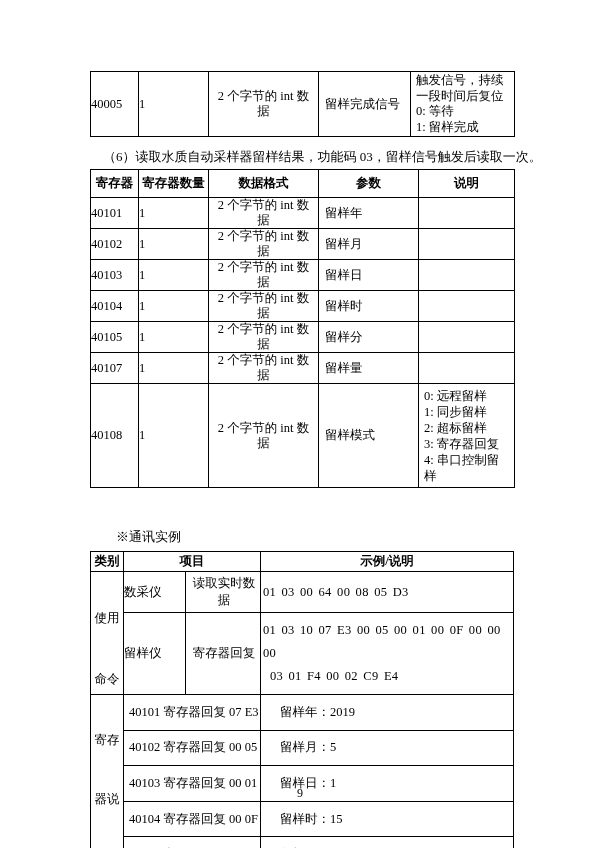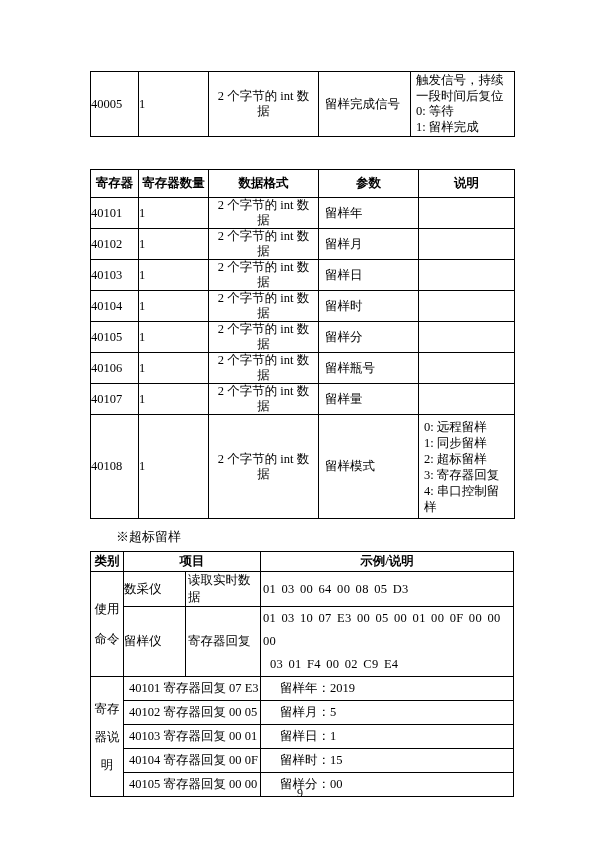--- a/index.html
+++ b/index.html
@@ -52,24 +52,24 @@
     padding: 1px 4px 1px 5px;
   }
   .t1 .desc { line-height: 15.5px; }
   .t2 .lastrow .desc { line-height: 16px; }
 
   
   .t3 { left: 90px; top: 551px; width: 423px; }
   .t3 .hrow { height: 20px; }
   .t3 .hrow th { line-height: 13px; }
   .cat-cell { text-align: center; }
-  .cat-cell div { line-height: 30px; }
+  .cat-cell div { line-height: 30px; margin-top: 31px; }
   .cat-cell.reg div { line-height: 28px; }
   .dev { text-align: left; }
-  .act { text-align: left; padding-left: 2px; }
+  .act { text-align: center; padding-left: 2px; }
   .hex {
     text-align: left;
     padding-left: 2px;
     line-height: 23px;
     word-spacing: 2px;
     letter-spacing: 0.3px;
   }
   .hex .indent { padding-left: 7px; }
   .reply { text-align: left; padding-left: 5px; }
   .meaning { text-align: left; padding-left: 19px; }
@@ -119,20 +119,21 @@
         <td class="lft">留样完成信号</td>
         <td class="desc">
           <div>触发信号，持续一段时间后复位</div>
           <div>0: 等待</div>
           <div>1: 留样完成</div>
         </td>
       </tr>
     </tbody>
   </table>
 
+  <div class="sec-heading">（6）读取水质自动采样器留样结果，功能码 03，留样信号触发后读取一次。</div>
 
   <table class="t2">
     <colgroup>
       <col style="width:48px">
         <col style="width:70px">
         <col style="width:110px">
       <col style="width:100px">
         <col style="width:96px">
     </colgroup>
     <tbody>
@@ -172,27 +173,20 @@
         <td></td>
       </tr>
       <tr class="drow">
         <td class="ctr">40105</td>
         <td class="ctr">1</td>
         <td class="fmt">2 个字节的 int 数据</td>
         <td class="lft">留样分</td>
         <td></td>
       </tr>
       <tr class="drow">
-        <td class="ctr">40106</td>
-        <td class="ctr">1</td>
-        <td class="fmt">2 个字节的 int 数据</td>
-        <td class="lft">留样瓶号</td>
-        <td></td>
-      </tr>
-      <tr class="drow">
         <td class="ctr">40107</td>
         <td class="ctr">1</td>
         <td class="fmt">2 个字节的 int 数据</td>
         <td class="lft">留样量</td>
         <td></td>
       </tr>
       <tr class="lastrow">
         <td class="ctr">40108</td>
         <td class="ctr">1</td>
         <td class="fmt">2 个字节的 int 数据</td>
@@ -201,21 +195,21 @@
           <div>0: 远程留样</div>
           <div>1: 同步留样</div>
           <div>2: 超标留样</div>
           <div>3: 寄存器回复</div>
           <div>4: 串口控制留样</div>
         </td>
       </tr>
     </tbody>
   </table>
 
-  <div class="note-title">※超标留样</div>
+  <div class="note-title">※通讯实例</div>
 
   <table class="t3">
     <colgroup>
       <col style="width:33px">
         <col style="width:62px">
         <col style="width:75px">
         <col style="width:253px">
     </colgroup>
     <tbody>
       <tr class="hrow">

